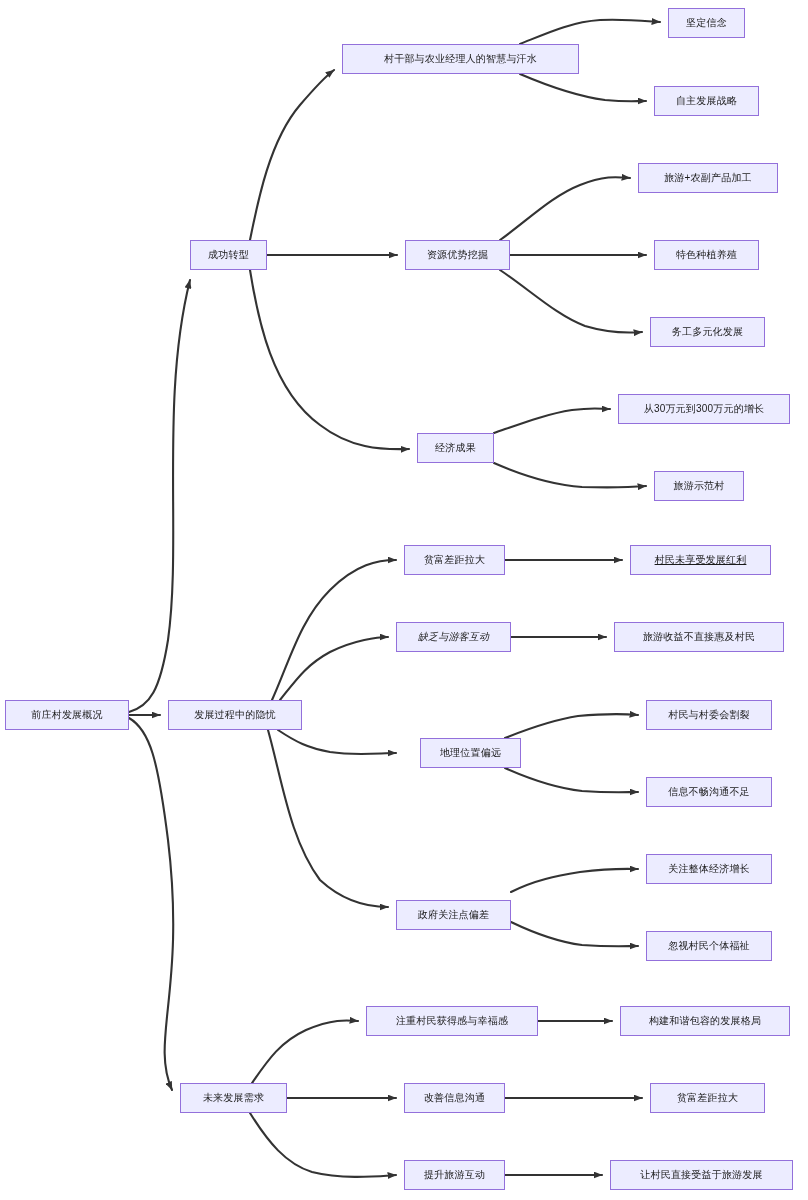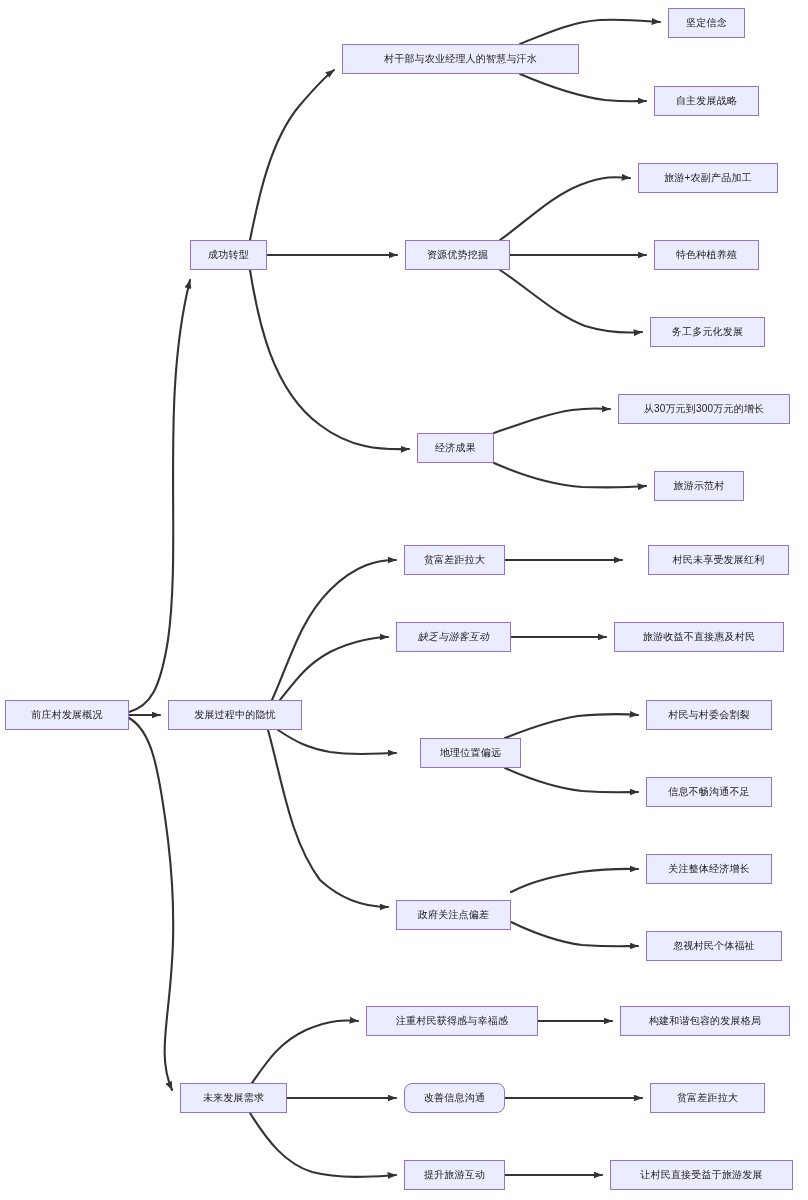--- a/index.html
+++ b/index.html
@@ -108,27 +108,27 @@
       <div class="node-box" style="left: 654px; top: 86px; width: 105px;">自主发展战略</div>
       <div class="node-box" style="left: 638px; top: 163px; width: 140px;">旅游+农副产品加工</div>
       <div class="node-box" style="left: 654px; top: 240px; width: 105px;">特色种植养殖</div>
       <div class="node-box" style="left: 650px; top: 317px; width: 115px;">务工多元化发展</div>
       <div class="node-box" style="left: 618px; top: 394px; width: 172px;">从30万元到300万元的增长</div>
       <div class="node-box" style="left: 654px; top: 471px; width: 90px;">旅游示范村</div>
       <div class="node-box" style="left: 404px; top: 545px; width: 101px;">贫富差距拉大</div>
       <div class="node-box" style="left: 396px; top: 622px; width: 115px; font-style: italic;">缺乏与游客互动</div>
       <div class="node-box" style="left: 420px; top: 738px; width: 101px;">地理位置偏远</div>
       <div class="node-box" style="left: 396px; top: 892px; width: 115px; margin-top: 8px;">政府关注点偏差</div>
-      <div class="node-box" style="left: 648px; top: 545px; width: 141px;">村民未享受发展红利</div>
+      <div class="node-box" style="left: 630px; top: 545px; width: 141px; text-decoration: underline;">村民未享受发展红利</div>
       <div class="node-box" style="left: 614px; top: 622px; width: 170px;">旅游收益不直接惠及村民</div>
       <div class="node-box" style="left: 646px; top: 700px; width: 126px;">村民与村委会割裂</div>
       <div class="node-box" style="left: 646px; top: 777px; width: 126px;">信息不畅沟通不足</div>
       <div class="node-box" style="left: 646px; top: 854px; width: 126px;">关注整体经济增长</div>
-      <div class="node-box" style="left: 646px; top: 931px; width: 136px;">忽视村民个体福祉</div>
+      <div class="node-box" style="left: 646px; top: 931px; width: 126px;">忽视村民个体福祉</div>
       <div class="node-box" style="left: 366px; top: 1006px; width: 172px;">注重村民获得感与幸福感</div>
-      <div class="node-box" style="left: 404px; top: 1083px; width: 101px; border-radius: 8px;">改善信息沟通</div>
+      <div class="node-box" style="left: 404px; top: 1083px; width: 101px;">改善信息沟通</div>
       <div class="node-box" style="left: 404px; top: 1160px; width: 101px;">提升旅游互动</div>
       <div class="node-box" style="left: 620px; top: 1006px; width: 170px;">构建和谐包容的发展格局</div>
       <div class="node-box" style="left: 650px; top: 1083px; width: 115px;">贫富差距拉大</div>
       <div class="node-box" style="left: 610px; top: 1160px; width: 183px;">让村民直接受益于旅游发展</div>
     </div>
 
 </div>
 
 </body></html>

